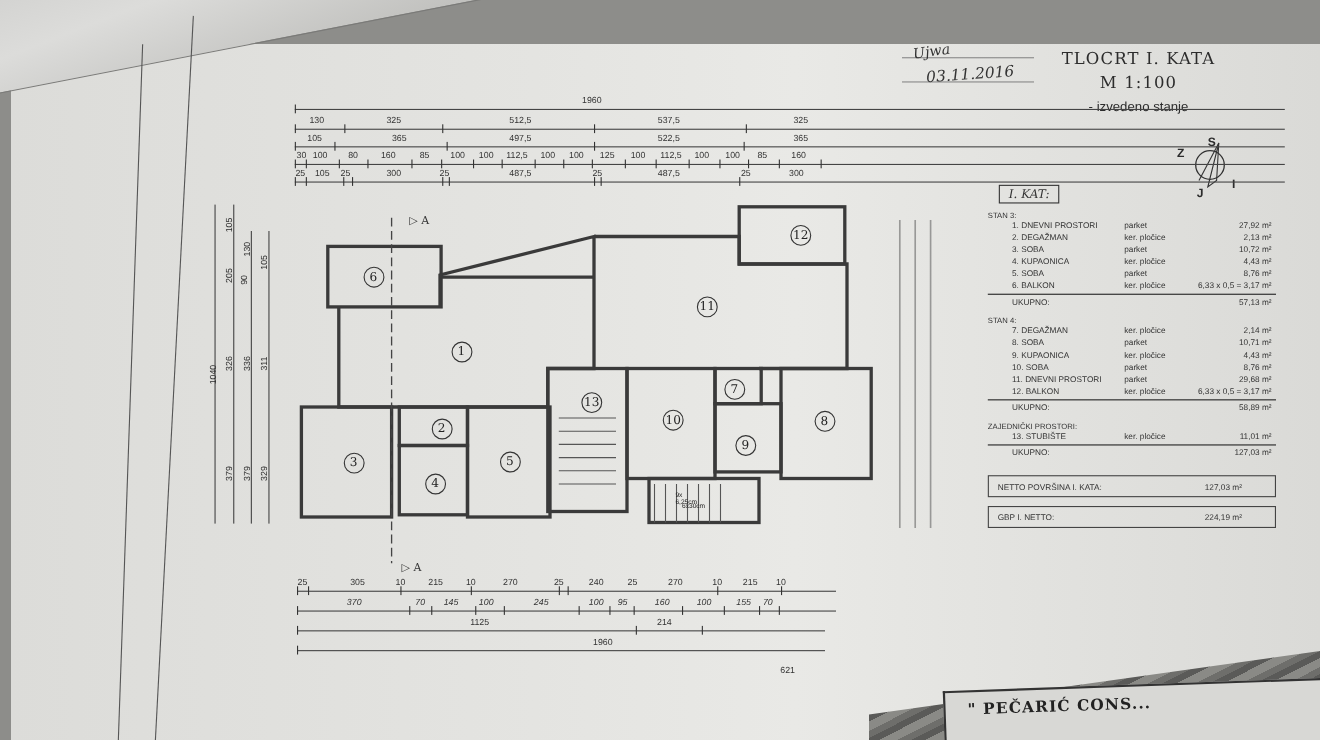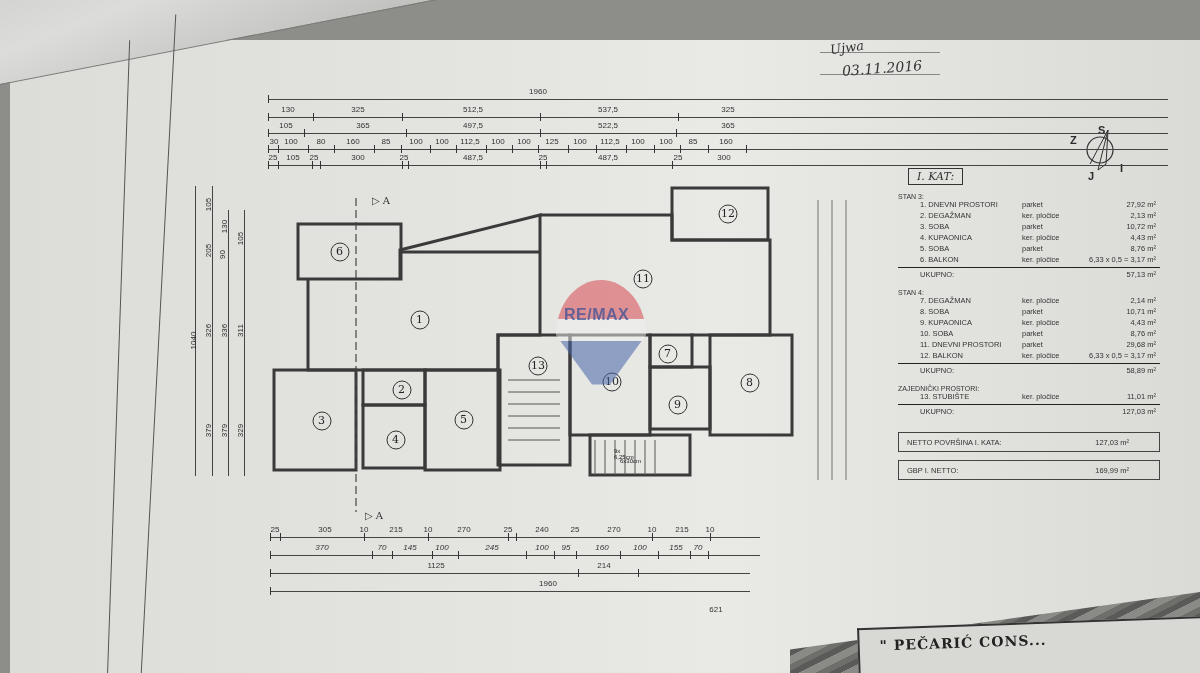--- a/index.html
+++ b/index.html
@@ -85,20 +85,25 @@
   <div class="sheet-edge" style="left:118px;top:40px;height:640px;transform:rotate(2deg);"></div>
   <div class="sheet-edge" style="left:158px;top:14px;height:660px;transform:rotate(3deg);"></div>
 
   <div class="stamp">
     <div class="line" style="top:18px;"></div>
     <div class="line" style="top:40px;"></div>
     <span class="sig">Ujwa</span>
     <span class="date">03.11.2016</span>
   </div>
 
+  <div class="title-block">
+    <div class="t1">TLOCRT I. KATA</div>
+    <div class="t2">M 1:100</div>
+    <div class="t3">- izvedeno stanje</div>
+  </div>
 
   <div class="compass">
     <svg width="60" height="60" viewBox="0 0 60 60">
       <circle cx="32" cy="28" r="13" fill="none" stroke="#333" stroke-width="1.2"></circle>
       <line x1="40" y1="8" x2="22" y2="42" stroke="#333" stroke-width="1"></line>
       <polygon points="40,8 38,42 30,48" fill="none" stroke="#333" stroke-width="1"></polygon>
     </svg>
     <span style="left:30px;top:2px;">S</span>
     <span style="left:2px;top:12px;">Z</span>
     <span style="left:20px;top:48px;">J</span>
@@ -300,24 +305,20 @@
     <span style="position:absolute;left:746px;top:376px;">8</span>
     <span style="position:absolute;left:674px;top:398px;">9</span>
     <span style="position:absolute;left:605px;top:375px;">10</span>
     <span style="position:absolute;left:636px;top:272px;">11</span>
     <span style="position:absolute;left:721px;top:207px;">12</span>
     <span style="position:absolute;left:531px;top:359px;">13</span>
     <span style="position:absolute;left:614px;top:448px;font-size:6px;font-family:'Liberation Sans',sans-serif;">9x 6,25cm</span>
     <span style="position:absolute;left:620px;top:458px;font-size:6px;font-family:'Liberation Sans',sans-serif;">6x30cm</span>
   </div>
 
-  <div class="remax">
-    <div class="balloon"></div>
-    <span class="word">RE/MAX</span>
-  </div>
 
   <div class="dims">
     <div class="dim-row" style="left:270px;top:526px;width:490px;">
       <span class="lbl" style="left:5px;">25</span>
       <span class="lbl" style="left:55px;">305</span>
       <span class="lbl" style="left:94px;">10</span>
       <span class="lbl" style="left:126px;">215</span>
       <span class="lbl" style="left:158px;">10</span>
       <span class="lbl" style="left:194px;">270</span>
       <span class="lbl" style="left:238px;">25</span>
@@ -468,20 +469,20 @@
         <span class="n">UKUPNO:</span>
         <span class="a">127,03 m²</span>
       </div>
 
     <div class="net-box" style="margin-top:14px;padding-left:32px;">
       <span class="n">NETTO POVRŠINA I. KATA:</span>
       <span class="a">127,03 m²</span>
     </div>
     <div class="net-box">
       <span class="n">GBP I. NETTO:</span>
-      <span class="a">169,99 m²</span>
+      <span class="a">224,19 m²</span>
     </div>
   </div>
 
   <div class="footer-box">
     <span>" PEČARIĆ  CONS...</span>
   </div>
 </div>
 
 </body></html>

